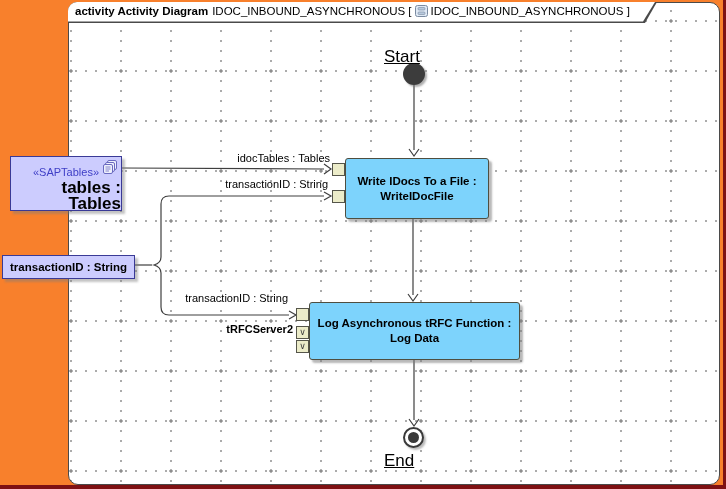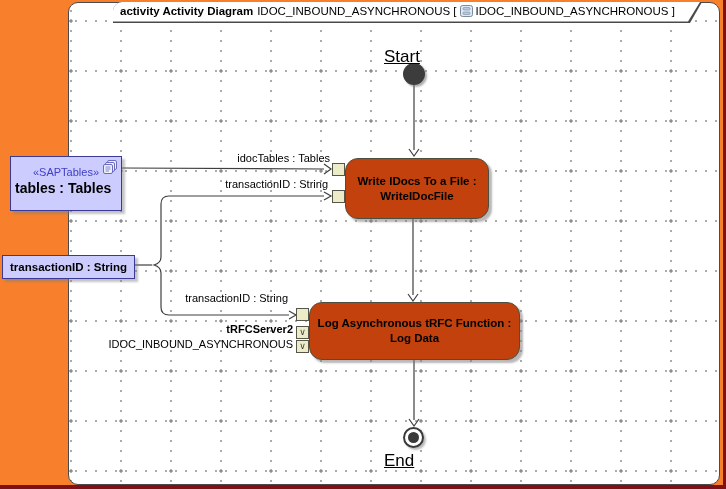--- a/index.html
+++ b/index.html
@@ -11,51 +11,51 @@
   
   .frame{position:absolute;left:68px;top:2px;width:650px;height:481px;background:#fff;
     border:1.5px solid #4a4a4a;border-radius:10px;z-index:1;
     background-image:
       radial-gradient(circle,#8d8d8d 1.4px,transparent 1.9px),
       radial-gradient(circle,#ababab 1px,transparent 1.4px),
       radial-gradient(circle,#ababab 1px,transparent 1.4px);
     background-size:50px 50px,10px 50px,50px 10px;
     background-position:27px 43px,2px 43px,27px 3px;}
   .tab-outer{position:absolute;left:-1px;top:-1px;width:589px;height:21px;background:#4a4a4a;
-    clip-path:polygon(0 0,100% 0,calc(100% - 12px) 100%,0 100%);border-top-left-radius:9px;margin-left:45px;}
+    clip-path:polygon(0 0,100% 0,calc(100% - 12px) 100%,0 100%);border-top-left-radius:9px;}
   .tab-inner{position:absolute;left:0;top:0;width:587px;height:19.5px;background:#fff;
     clip-path:polygon(0 0,100% 0,calc(100% - 12px) 100%,0 100%);border-top-left-radius:9px;}
   .tab-text{position:absolute;left:7px;top:3px;font-size:11.5px;white-space:nowrap;color:#000;}
   .tab-text b{margin-right:4px;}
   .tab-text .dicon{display:inline-block;vertical-align:-2px;margin:0 3px;}
 
   
   svg.edges{position:absolute;left:0;top:0;z-index:2;}
   svg.edges path,svg.edges polyline{stroke:#3f3f3f;stroke-width:1.2;fill:none;}
 
   
-  .activity{position:absolute;background:#c2410c;border:1.5px solid #4e4e40;border-radius:13px;
+  .activity{position:absolute;background:#7dd3fc;border:1.5px solid #4e4e40;border-radius:3px;
     box-shadow:3px 3px 2px rgba(125,125,125,.55);display:flex;flex-direction:column;
     align-items:center;justify-content:center;z-index:3;font-weight:bold;font-size:11.5px;
     line-height:15px;text-align:center;color:#000;}
   .pin{position:absolute;width:13px;height:13px;background:#ececc9;border:1px solid #55554a;
     box-sizing:border-box;z-index:4;display:flex;align-items:center;justify-content:center;}
   .pin .vglyph{font-family:"DejaVu Sans",sans-serif;font-size:9px;line-height:9px;color:#3f3f3f;}
   .startnode{position:absolute;left:403px;top:63px;width:22px;height:22px;border-radius:50%;
     background:#3c3c3c;box-shadow:2px 2px 2px rgba(120,120,120,.6);z-index:3;}
   .endnode{position:absolute;left:403px;top:427px;width:17px;height:17px;border-radius:50%;
     border:2px solid #3a3a3a;background:#fff;z-index:3;box-shadow:2px 2px 2px rgba(120,120,120,.5);
     display:flex;align-items:center;justify-content:center;}
   .endnode .dot{width:11px;height:11px;border-radius:50%;background:#3a3a3a;}
 
   .objnode{position:absolute;background:#ccccfe;border:1.5px solid #3a3a96;z-index:6;
     box-shadow:3px 3px 2px rgba(125,125,125,.45);color:#000;}
   .obj1{left:10px;top:156px;width:112px;height:55px;padding-top:8px;box-sizing:border-box;}
   .obj1 .stereo{display:block;text-align:center;color:#3e3ec6;font-size:11px;line-height:15px;}
-  .obj1 .oname{display:block;font-weight:bold;font-size:14px;line-height:16px;padding-left:4px;}
+  .obj1 .oname{display:block;font-weight:bold;font-size:17px;line-height:16px;padding-left:4px;text-align:right;}
   .obj1 .copies{position:absolute;right:3px;top:3px;}
   .obj2{left:2px;top:255px;width:131px;height:22px;display:flex;align-items:center;
     justify-content:center;font-weight:bold;font-size:11.5px;}
 
   .lbl{position:absolute;font-size:11px;color:#000;white-space:nowrap;z-index:5;}
   .nodelbl{position:absolute;width:60px;text-align:left;font-size:17px;color:#000;z-index:5;text-decoration:underline;}
 </style>
 </head>
 <body>
 
@@ -138,17 +138,16 @@
     <span class="oname">tables : Tables</span>
   </div>
   <div class="objnode obj2">
     <span>transactionID : String</span>
   </div>
 
   <div class="lbl" style="right:396px;top:152px;">idocTables : Tables</div>
   <div class="lbl" style="right:398px;top:178px;">transactionID : String</div>
   <div class="lbl" style="right:438px;top:292px;">transactionID : String</div>
   <div class="lbl" style="right:433px;top:323px;font-weight:bold;">tRFCServer2</div>
-  <div class="lbl" style="right:433px;top:338px;">IDOC_INBOUND_ASYNCHRONOUS</div>
 
   <div class="maroon-right"></div>
   <div class="maroon-bottom"></div>
 </div>
 
 </body></html>

